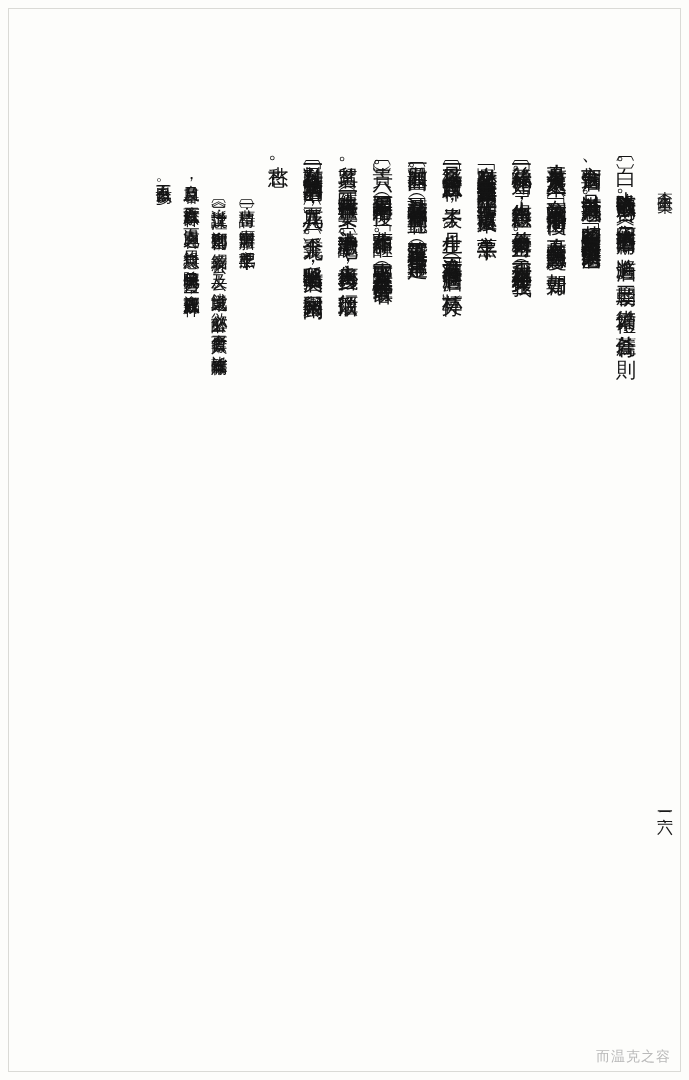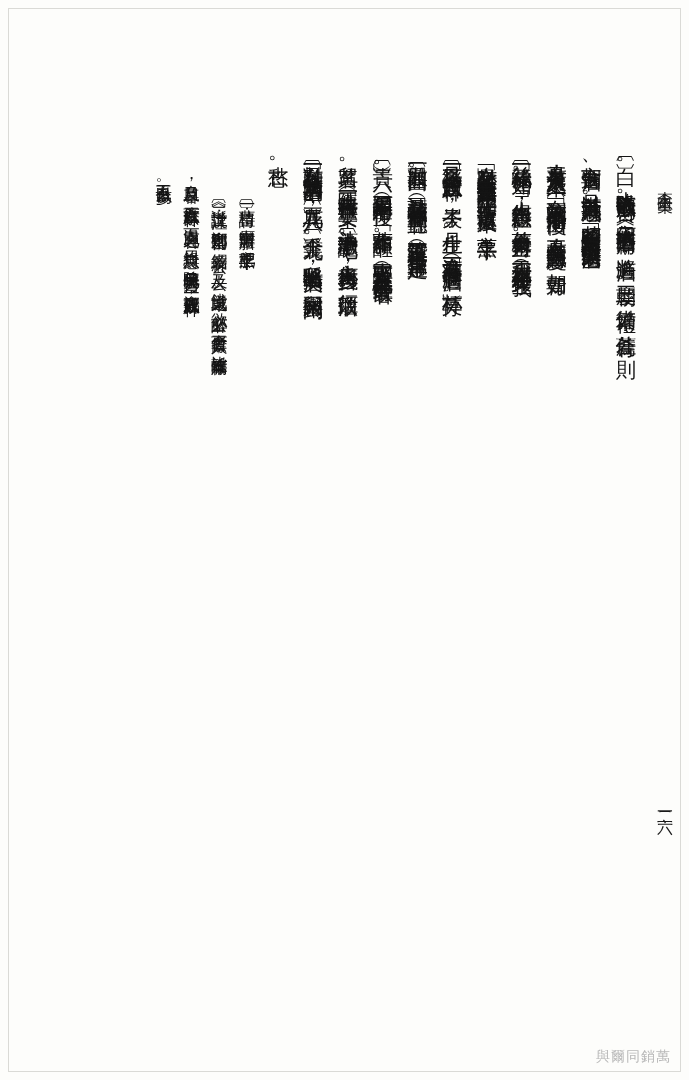--- a/index.html
+++ b/index.html
@@ -120,14 +120,14 @@
     <div class="col poem">貴」）〔六〕。但願長醉不用（一作「復」。蕭本作「願」）醒。古來聖賢皆寂寞（一作「死盡」）惟有飲者</div>
     <div class="col poem">留其名。陳王昔時（一作「日」）宴平樂，斗酒十千恣歡謔〔七〕。主人何爲言少錢，徑須沽取</div>
     <div class="col poem">對君酌〔一作「且須沽酒共君酌」〕。五花馬〔八〕，千金裘〔九〕。呼兒將出換美酒，與爾同銷萬</div>
     <div class="col poem">古愁。</div>
     <div class="col note indent-2">〔一〕曹植詩：中厨辦豐膳，烹羊宰肥牛。</div>
     <div class="col note indent-2">〔二〕《世説》注：《鄭玄别傳》曰：袁紹辟玄，及去，餞之城東。欲玄必醉，會者三百餘人，皆離席奉觴，</div>
     <div class="col note indent-1">自旦及暮，度玄飲三百餘杯，而温克之容，終日無怠。陳暄《與兄子秀書》：鄭康成一飲三百杯，</div>
     <div class="col note indent-1">吾不以爲多。</div>
   </div>
 
-  <div id="watermark">與爾同銷萬</div>
+  <div id="watermark">而温克之容</div>
 </div>
 
 </body></html>

